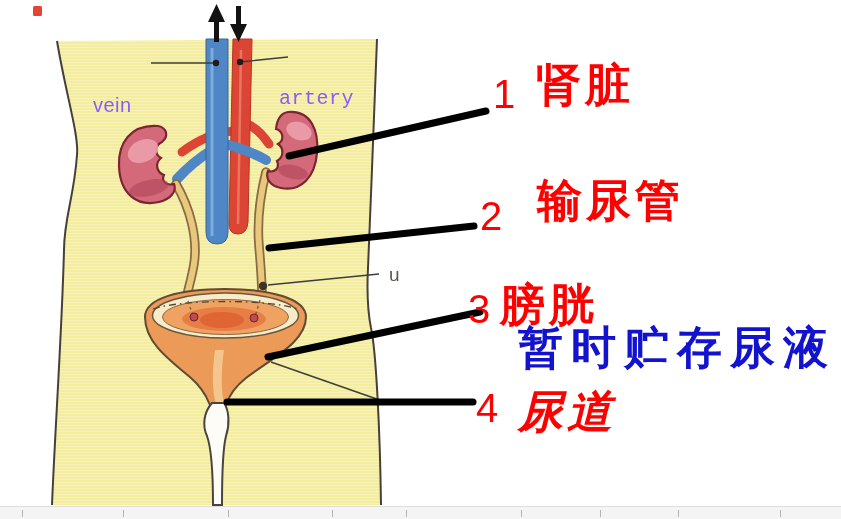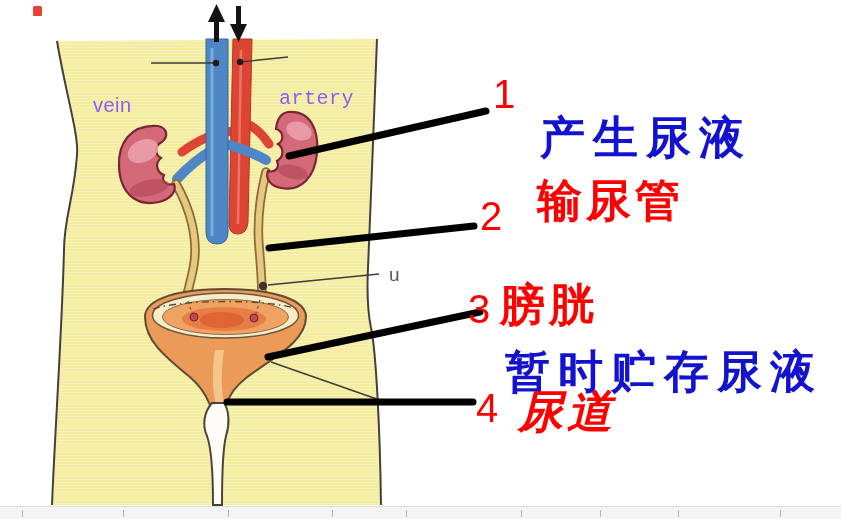--- a/index.html
+++ b/index.html
@@ -13,21 +13,21 @@
   .num{color:#ff0000;font-size:40px;}
   .cn{font-weight:700;font-size:45px;font-family:"Liberation Sans",sans-serif;}
   .cn.red{color:#ff0000;letter-spacing:4px;}
   .cn.blue{color:#1212cf;letter-spacing:8px;}
   
   .vein-t{left:93px;top:51px;}
   .artery-t{left:279px;top:45px;font-family:Liberation Mono, monospace;}
   .u-t{left:389px;top:265px;color:#5c564e;font-size:19px;}
   .n1{left:493px;top:74px;} .t1{left:536px;top:62px;} .f1{left:540px;top:115px;}
   .n2{left:480px;top:196px;} .t2{left:537px;top:178px;} .f2{left:537px;top:226px;}
-  .n3{left:468px;top:289px;} .t3{left:500px;top:282px;text-align:right;} .f3{left:505px;top:325px;letter-spacing:9px;margin-top:24px;}
+  .n3{left:468px;top:289px;} .t3{left:500px;top:282px;text-align:right;} .f3{left:518px;top:325px;letter-spacing:9px;}
   .n4{left:476px;top:388px;} .t4{left:518px;top:389px;font-style:italic;} .f4{left:540px;top:419px;}
   
   .footer{
     position:absolute;left:0;right:0;bottom:0;height:12px;
     background:#f4f4f4;border-top:1px solid #dddddd;
   }
   .footer i{position:absolute;top:3px;width:1px;height:7px;background:#b3b3b3;}
 </style>
 </head>
 <body>
@@ -134,21 +134,21 @@
       <line x1="268" y1="357" x2="480" y2="312"></line>
       <line x1="227" y1="402" x2="473" y2="402"></line>
     </g>
   </svg>
 
   <div class="txt fig-en vein-t">vein</div>
   <div class="txt fig-en artery-t">artery</div>
   <div class="txt u-t">u</div>
 
   <div class="txt num n1">1</div>
-  <div class="txt cn blue f1">产生尿液</div>
+  <div class="txt cn red t1">肾脏</div>
 
   <div class="txt num n2">2</div>
   <div class="txt cn red t2">输尿管</div>
 
   <div class="txt num n3">3</div>
   <div class="txt cn red t3">膀胱</div>
   <div class="txt cn blue f3">暂时贮存尿液</div>
 
   <div class="txt num n4">4</div>
   <div class="txt cn red t4">尿道</div>

